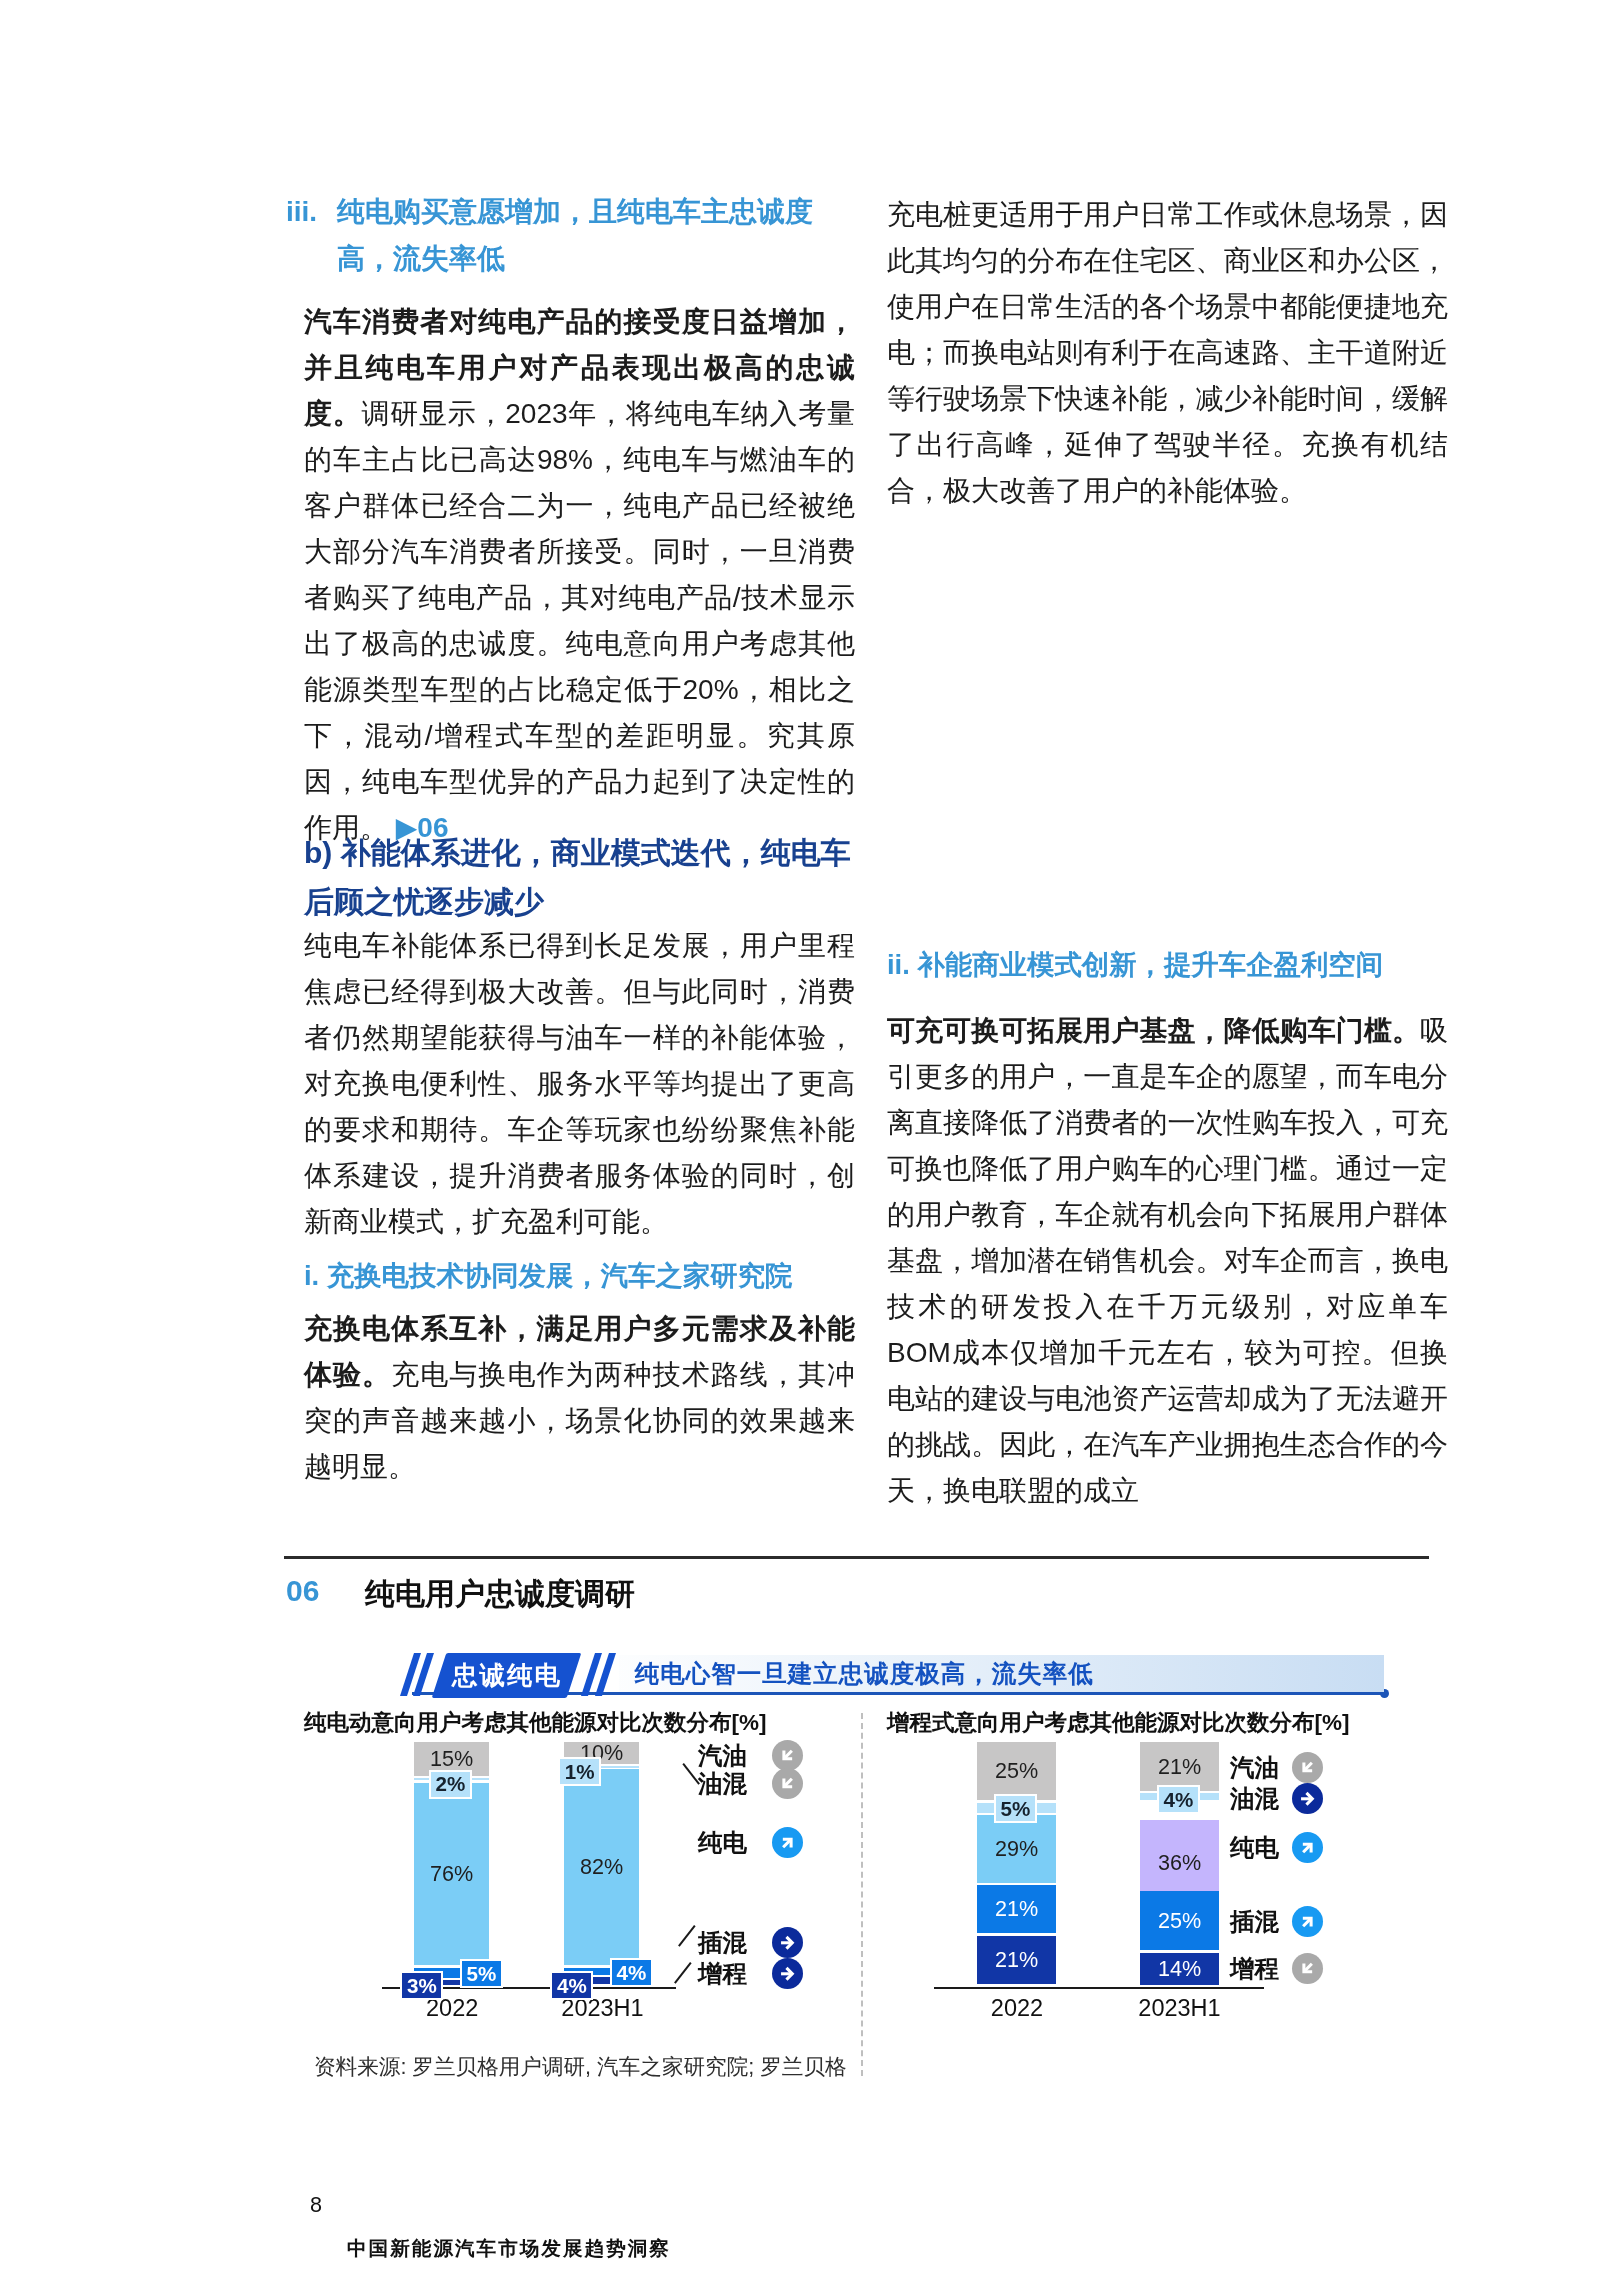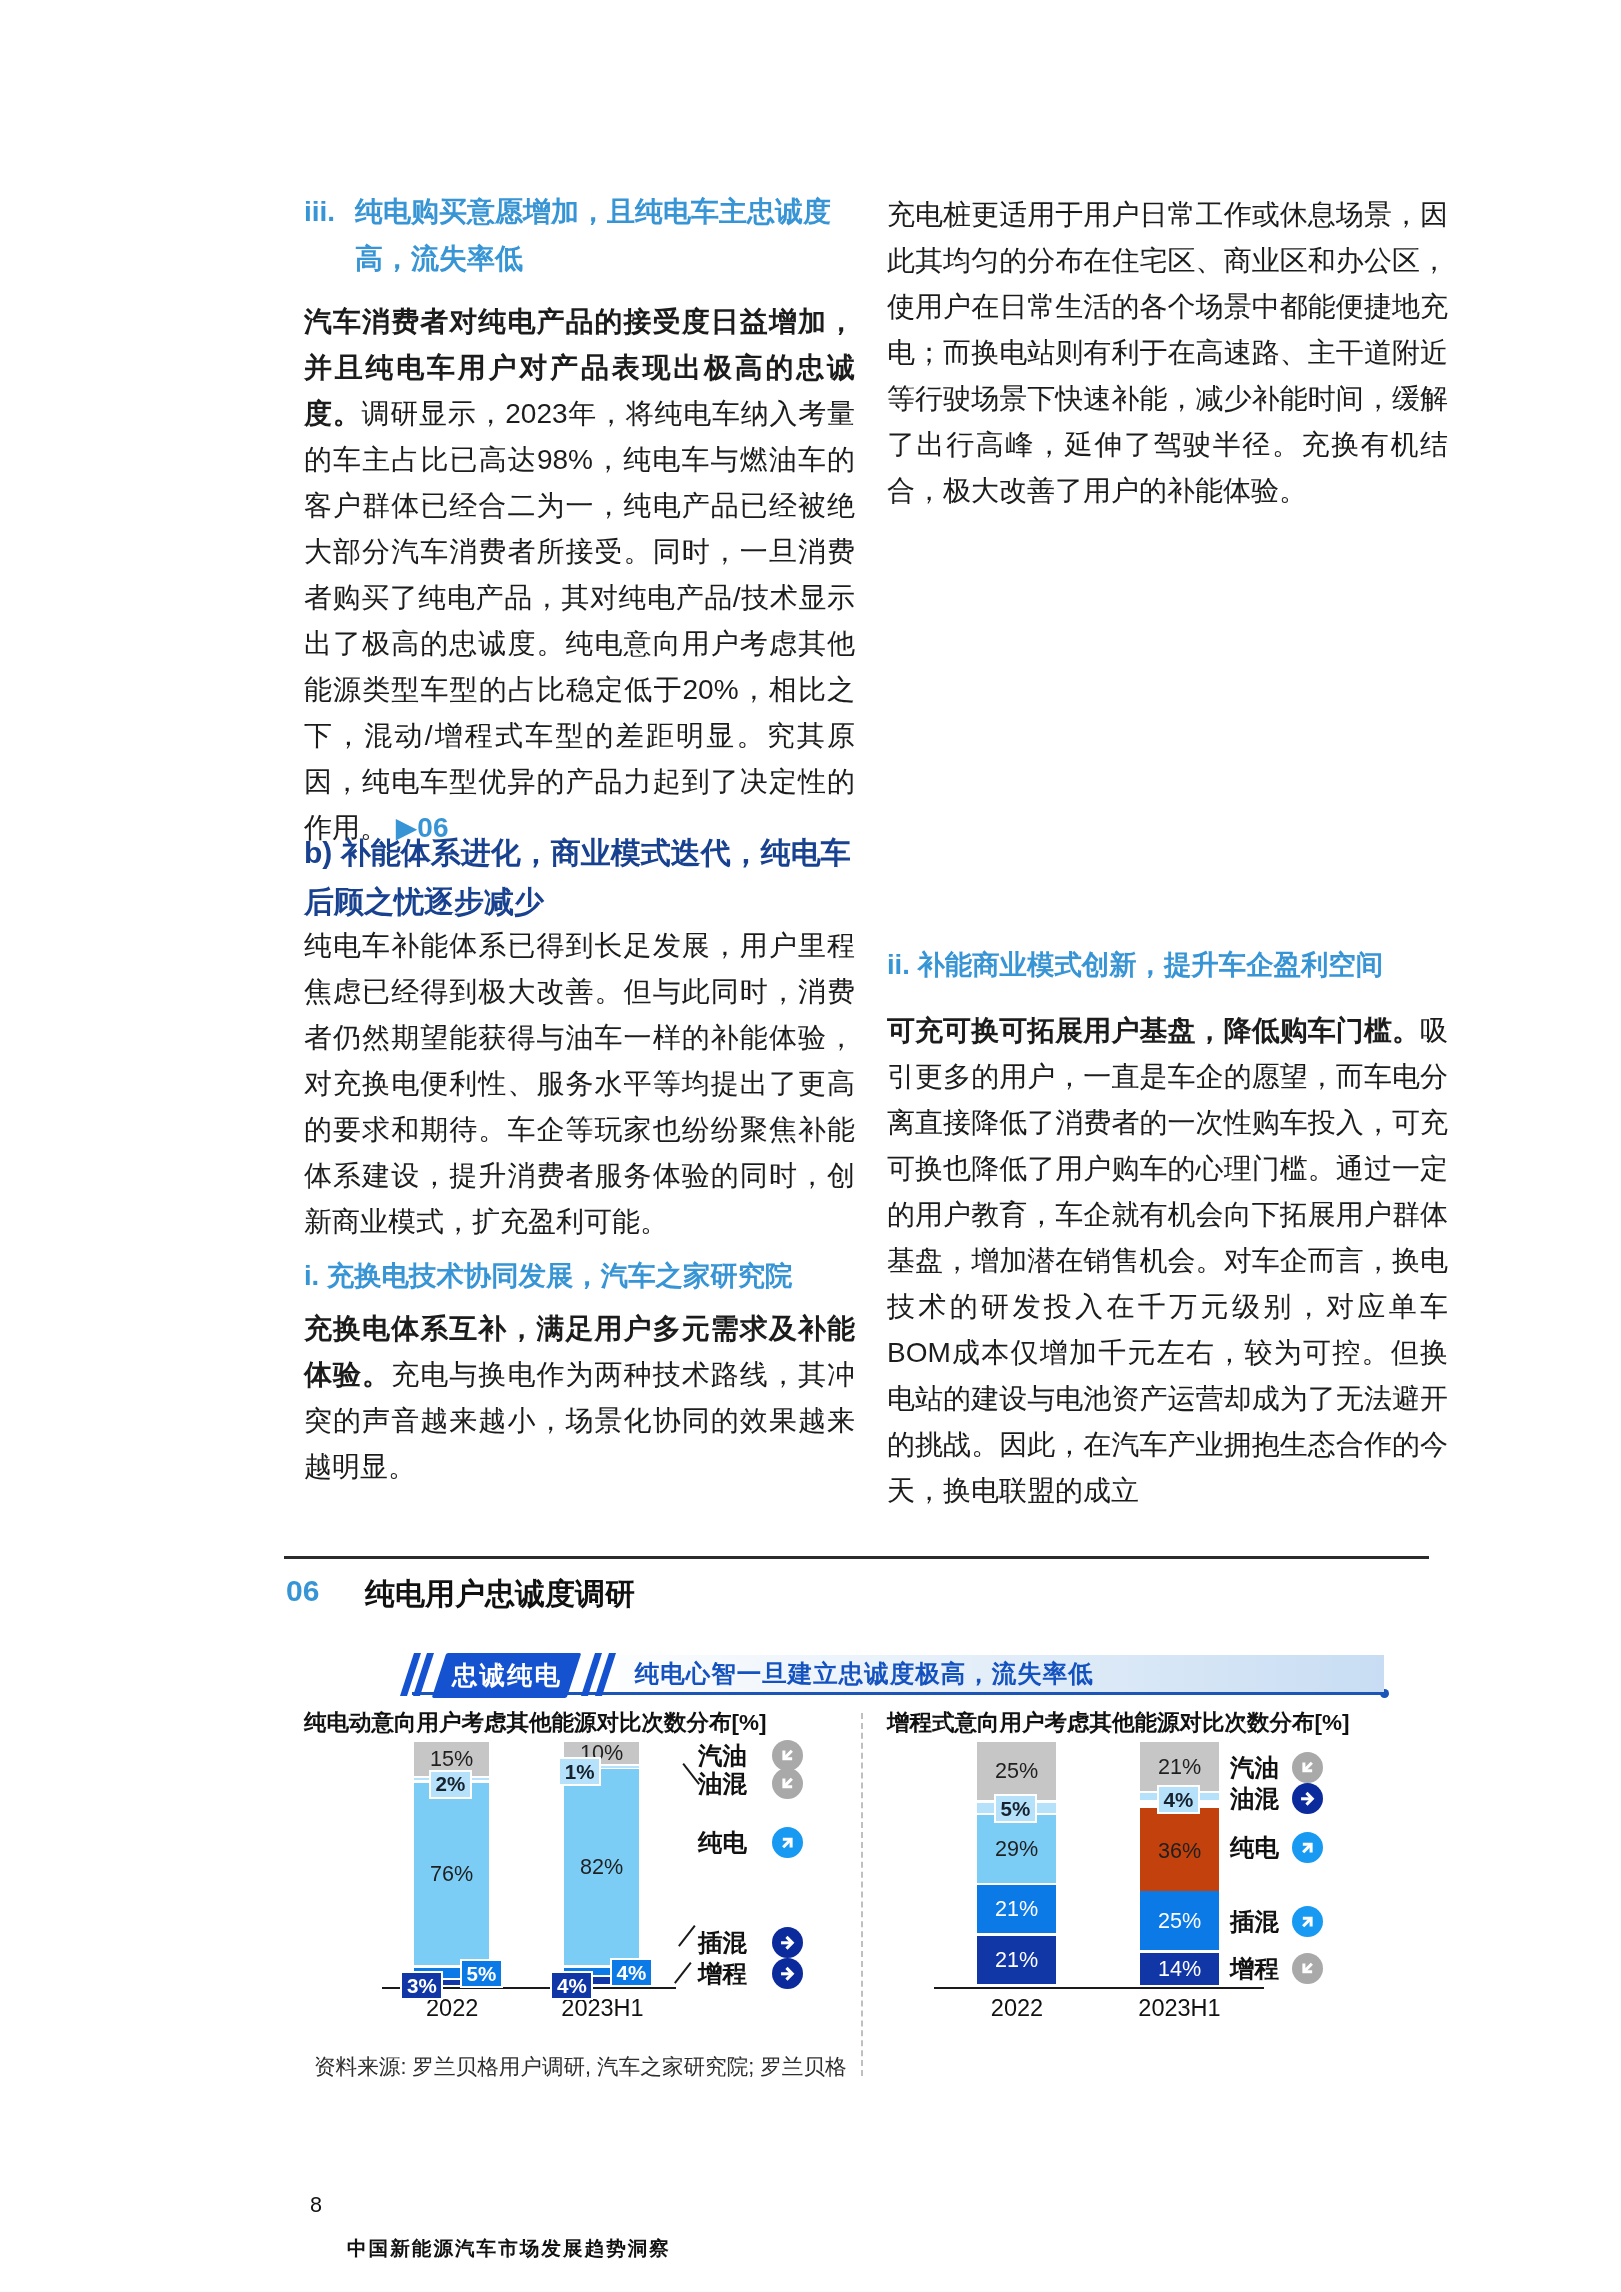--- a/index.html
+++ b/index.html
@@ -40,21 +40,21 @@
   .conn{position:absolute;width:2px;height:25.5px;background:#1a1a1a;}
   .src{font-size:21.6px;color:#2e2e2e;}
   .foot-num{font-size:21.6px;color:#111111;}
   .foot-title{font-size:19.6px;font-weight:bold;color:#111111;letter-spacing:2px;margin-top:40px;}
 </style>
 </head>
 <body>
 
 <div id="page">
 
-  <div class="abs" style="left:304px;top:188px;width:564px;display:flex;">
+  <div class="abs" style="left:286px;top:188px;width:564px;display:flex;">
     <span class="h-light" style="font-size:28px;line-height:47px;width:51px;flex:none;">iii.</span>
     <span class="h-light" style="font-size:28px;line-height:47px;">纯电购买意愿增加，且纯电车主忠诚度高，流失率低</span>
   </div>
 
   <div class="abs para" style="left:304px;top:299px;width:551px;">
     <span class="lead">汽车消费者对纯电产品的接受度日益增加，并且纯电车用户对产品表现出极高的忠诚度。</span><span>调研显示，2023年，将纯电车纳入考量的车主占比已高达98%，纯电车与燃油车的客户群体已经合二为一，纯电产品已经被绝大部分汽车消费者所接受。同时，一旦消费者购买了纯电产品，其对纯电产品/技术显示出了极高的忠诚度。纯电意向用户考虑其他能源类型车型的占比稳定低于20%，相比之下，混动/增程式车型的差距明显。究其原因，纯电车型优异的产品力起到了决定性的作用。</span>
     <span class="ref">▶06</span>
   </div>
 
   <div class="abs h-dark" style="left:304px;top:828px;width:557px;font-size:30px;line-height:49px;">b) 补能体系进化，商业模式迭代，纯电车后顾之忧逐步减少</div>
@@ -150,21 +150,21 @@
           <span class="pct" style="color: rgb(255, 255, 255);">21%</span>
         </div>
       </div>
       <div class="xlabel" style="left: 23.5px; width: 119px;">2022</div>
       <div class="bar-col" style="left: 206px; width: 79px;">
         <div class="seg" style="top: 0px; height: 49px; background: rgb(199, 198, 198);">
           <span class="pct" style="color: rgb(31, 31, 31);">21%</span>
         </div>
         <div class="vbadge" style="background: rgb(181, 225, 250); color: rgb(22, 34, 46); left: 17px; top: 43px;">4%</div>
         <div class="seg" style="top: 51px; height: 7.4px; background: rgb(181, 225, 250);"></div>
-        <div class="seg" style="top: 66px; height: 86px; background: #c2410c;">
+        <div class="seg" style="top: 78px; height: 86px; background: #c4b5fd;">
           <span class="pct" style="color: rgb(31, 31, 31);">36%</span>
         </div>
         <div class="seg" style="top: 149px; height: 59px; background: rgb(11, 121, 230);">
           <span class="pct" style="color: rgb(255, 255, 255);">25%</span>
         </div>
         <div class="seg" style="top: 211px; height: 32px; background: rgb(17, 54, 166);">
           <span class="pct" style="color: rgb(255, 255, 255);">14%</span>
         </div>
       </div>
       <div class="xlabel" style="left: 186px; width: 119px;">2023H1</div>

